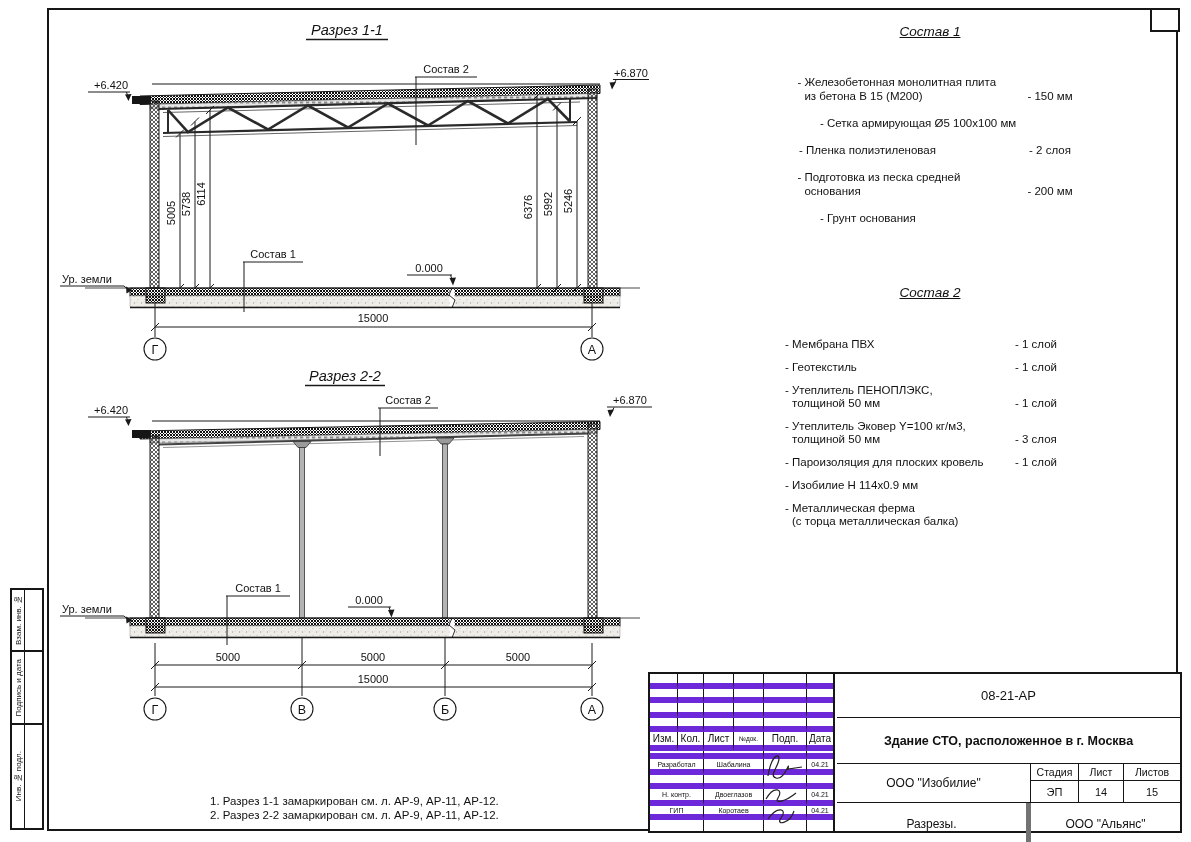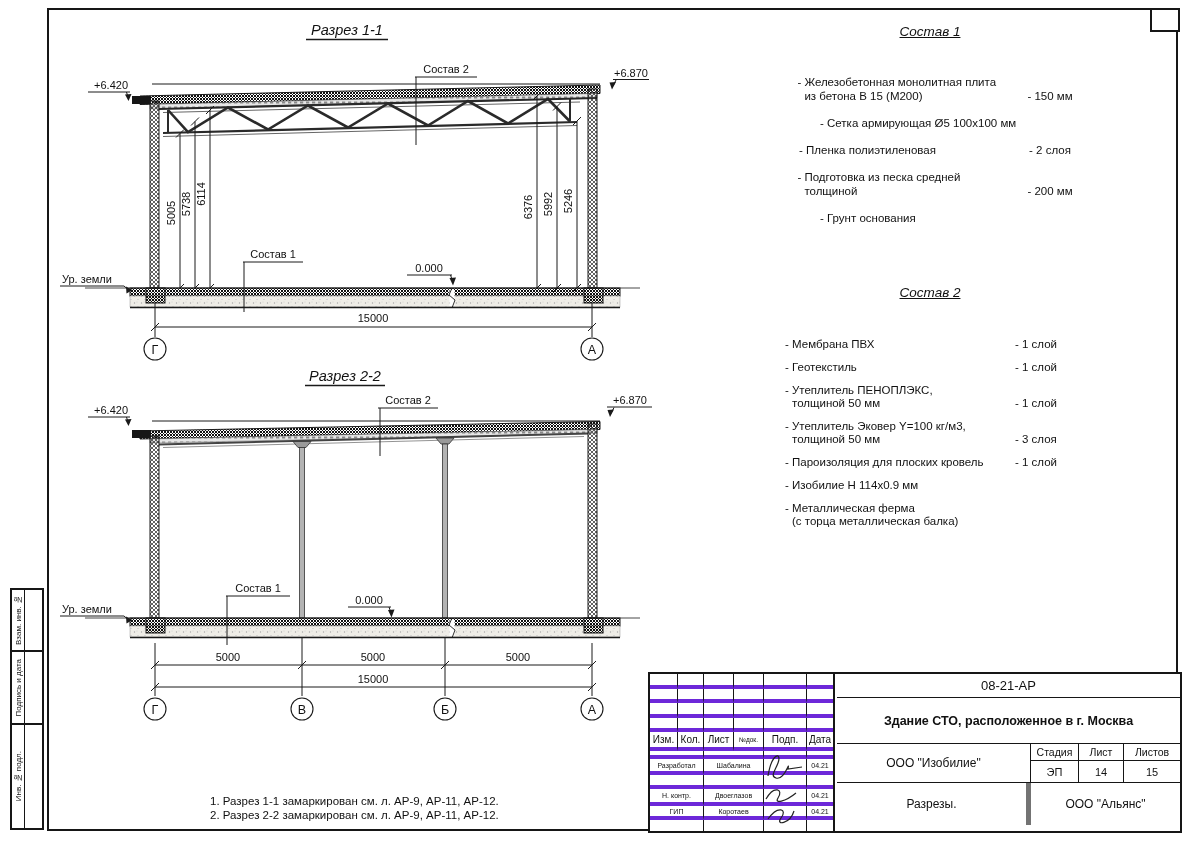--- a/index.html
+++ b/index.html
@@ -23,27 +23,27 @@
   .sname{width:230px;}
   .ind{padding-left:7px;}
   .sval{white-space:nowrap;}
   .sost1 .sostav-title{margin-bottom:36px;}
   .sost2 .sostav-title{margin-bottom:38px;}
   
   .notes{position:absolute;left:210px;top:795px;font-size:11.5px;line-height:13.5px;}
   
   .titleblock{position:absolute;left:648px;top:672px;width:530px;height:157px;border:2px solid #161616;box-sizing:content-box;background:#fff;}
   .tb-left{position:absolute;left:0;top:0;width:185px;height:157px;border-right:2px solid #161616;box-sizing:border-box;display:grid;grid-template-columns:28px 26px 30px 30px 43px 1fr;grid-template-rows:15px 14px 15px 14px 19px 8px 16px 14px 17px 14px 1fr;}
-  .tb-left .c{border-right:1px solid #161616;border-bottom:4px solid #6d28d9;display:flex;align-items:center;justify-content:center;font-size:7px;overflow:hidden;white-space:nowrap;}
+  .tb-left .c{border-right:1px solid #161616;border-bottom:6px solid #6d28d9;display:flex;align-items:center;justify-content:center;font-size:7px;overflow:hidden;white-space:nowrap;}
   .tb-left .nbr{border-right:none;}
   .tb-left .hd{font-size:10px;}
   .tb-left .hs{font-size:6.5px;}
   .sp2{grid-column:span 2;}
   .tb-right{position:absolute;left:187px;top:0;width:343px;height:157px;}
-  .tbr-a{height:24px;border-bottom:1px solid #161616;box-sizing:border-box;display:flex;align-items:center;justify-content:center;font-size:13px;}
+  .tbr-a{height:44px;border-bottom:1px solid #161616;box-sizing:border-box;display:flex;align-items:center;justify-content:center;font-size:13px;}
   .tbr-b{height:46px;border-bottom:1px solid #161616;box-sizing:border-box;display:flex;align-items:center;justify-content:center;font-size:12.5px;font-weight:bold;}
   .tbr-c{height:39px;border-bottom:1px solid #161616;box-sizing:border-box;display:flex;}
   .company{width:194px;border-right:1px solid #161616;box-sizing:border-box;display:flex;align-items:center;justify-content:center;font-size:12px;}
   .stage-grid{flex:1;display:grid;grid-template-columns:48px 45px 1fr;grid-template-rows:17px 1fr;}
   .stage-grid div{border-right:1px solid #161616;border-bottom:1px solid #161616;display:flex;align-items:center;justify-content:center;font-size:10.5px;box-sizing:border-box;}
   .stage-grid .v{font-size:11px;border-bottom:none;}
   .stage-grid .lastc{border-right:none;}
   .tbr-d{height:42px;display:flex;}
   .sheet-title{width:194px;border-right:5px solid #737373;box-sizing:border-box;display:flex;align-items:center;justify-content:center;font-size:12px;}
   .contractor{flex:1;display:flex;align-items:center;justify-content:center;font-size:12px;}
@@ -337,21 +337,21 @@
   <div class="sitem">
     <div class="sname">
         <div>- Пленка полиэтиленовая</div>
         <div class="ind"></div>
       </div>
     <div class="sval">- 2 слоя</div>
   </div>
   <div class="sitem">
     <div class="sname">
         <div>- Подготовка из песка средней</div>
-        <div class="ind">толщиной</div>
+        <div class="ind">основания</div>
       </div>
     <div class="sval">- 200 мм</div>
   </div>
   <div class="sitem">
     <div class="sname">
         <div>- Грунт основания</div>
         <div class="ind"></div>
       </div>
     <div class="sval"></div>
   </div>

